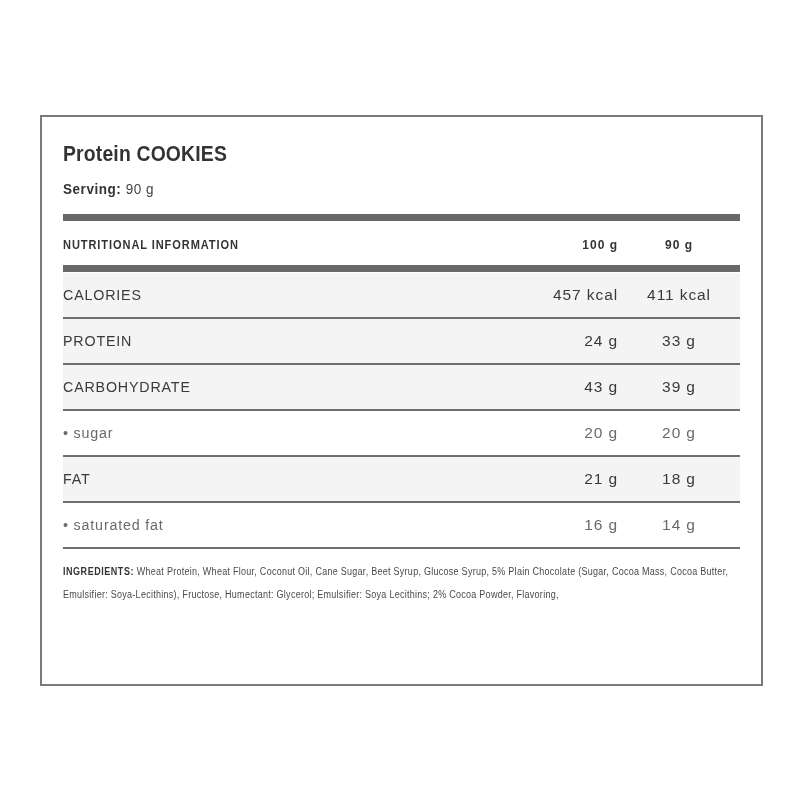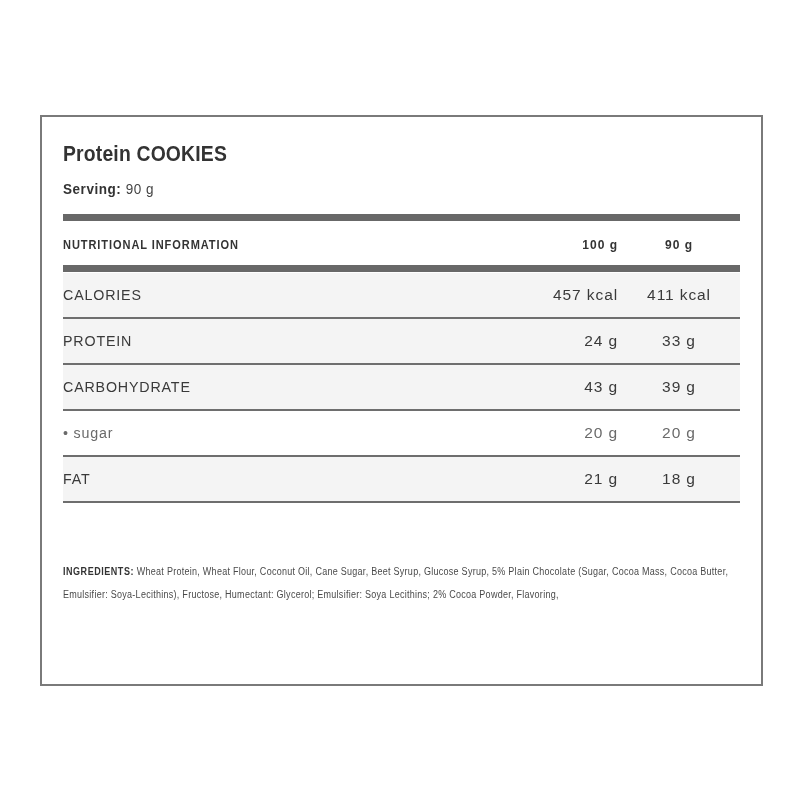--- a/index.html
+++ b/index.html
@@ -155,20 +155,25 @@
       <div class="row sub">
         <span class="col-name">• sugar</span>
         <span class="col-a">20 g</span>
         <span class="col-b">20 g</span>
       </div>
       <div class="row main">
         <span class="col-name">FAT</span>
         <span class="col-a">21 g</span>
         <span class="col-b">18 g</span>
       </div>
+      <div class="row sub">
+        <span class="col-name">• saturated fat</span>
+        <span class="col-a">16 g</span>
+        <span class="col-b">14 g</span>
+      </div>
     </div>
 
     <div class="ingredients">
       <div class="ing-text-wrap">
         <span class="ing-label">INGREDIENTS:</span><span> Wheat Protein, Wheat Flour, Coconut Oil, Cane Sugar, Beet Syrup, Glucose Syrup, 5% Plain Chocolate (Sugar, Cocoa Mass, Cocoa Butter, Emulsifier: Soya-Lecithins), Fructose, Humectant: Glycerol; Emulsifier: Soya Lecithins; 2% Cocoa Powder, Flavoring,</span>
       </div>
     </div>
   </div>
 </div>
 

